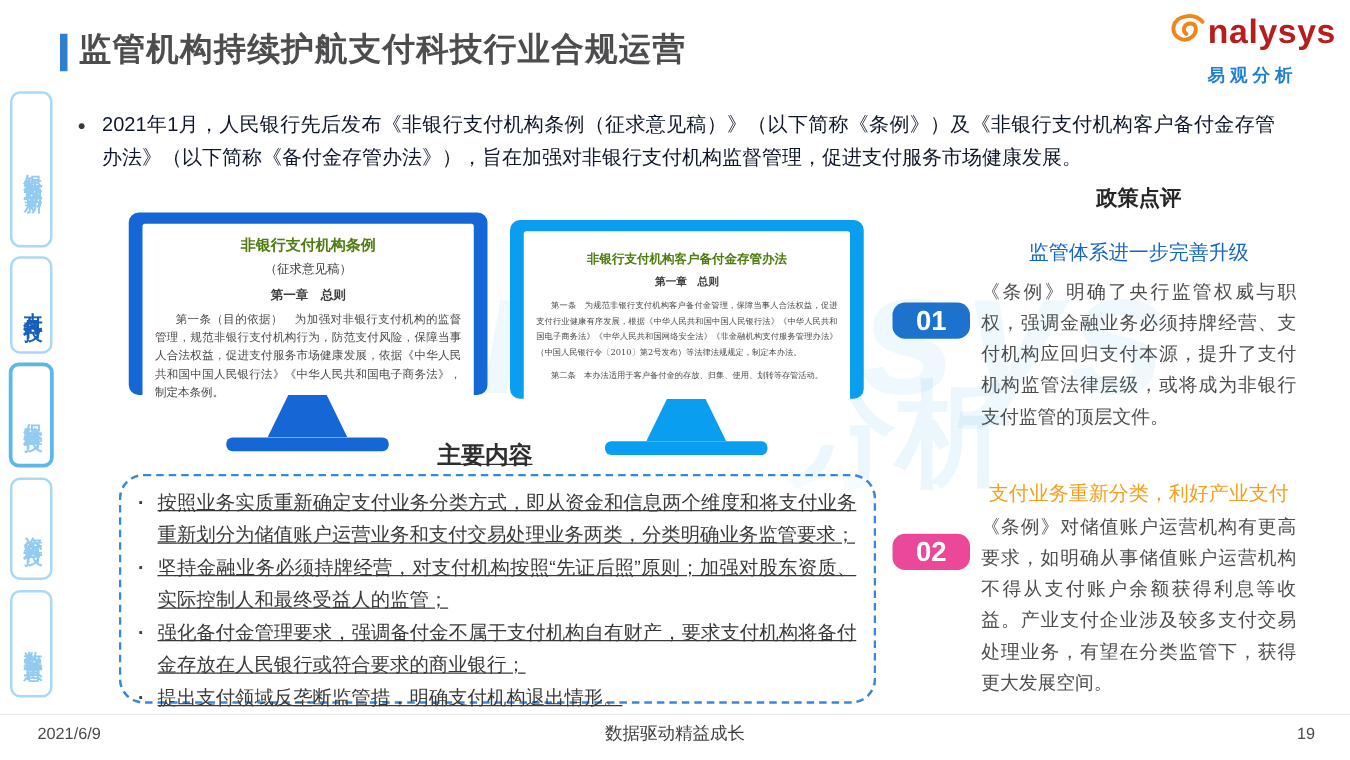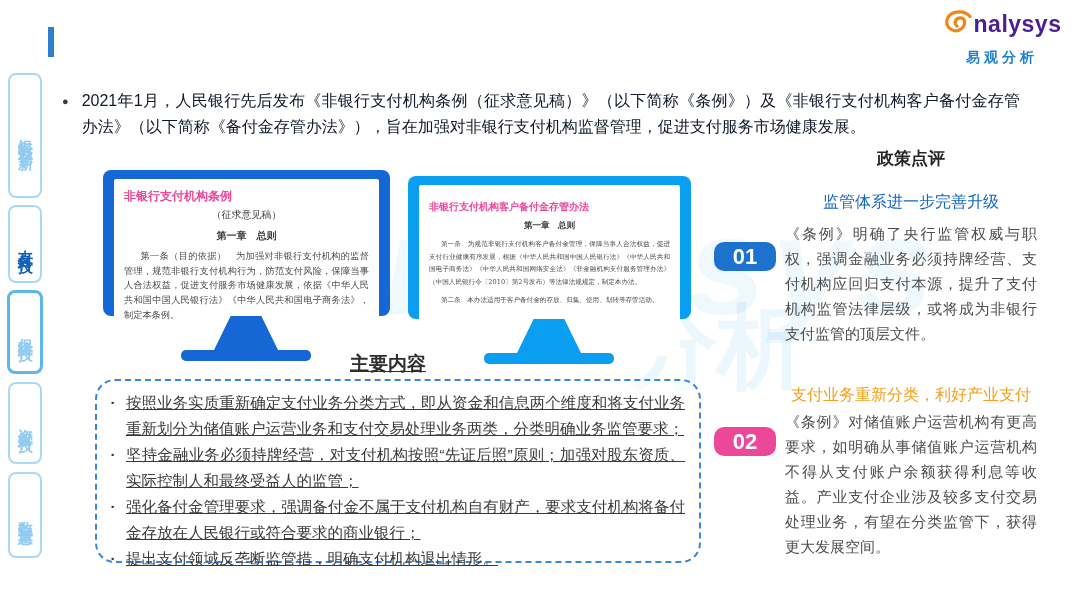--- a/index.html
+++ b/index.html
@@ -21,41 +21,41 @@
   .tab.active { color:#1460b8; }
   .tab.thick { border-width:3px; border-color:#5cb7ec; width:36px; left:7px; }
 
   
   .accent-bar { position:absolute; left:48px; top:27px; width:6px; height:30px; background:#2e7fd0; z-index:2; }
   .page-title { position:absolute; left:63px; top:22px; font-size:26px; font-weight:bold; color:#4d4d4f; z-index:2; letter-spacing:1px; }
 
   
   .logo { position:absolute; left:932px; top:10px; width:140px; text-align:center; z-index:2; }
   .logo-row { display:flex; align-items:center; justify-content:center; gap:1px; }
-  .logo-en { font-size:23px; font-weight:bold; color:#4c1d95; letter-spacing:0.5px;text-align:center; }
+  .logo-en { font-size:27px; font-weight:bold; color:#b91c1c; letter-spacing:0.5px;text-align:center; }
   .logo-cn { font-size:14px; font-weight:bold; color:#1f7fd0; letter-spacing:4px; margin-top:11px;text-align:center; }
 
   
   .intro { position:absolute; left:62px; top:88px; width:958px; display:flex; gap:13px; z-index:2; }
   .intro-marker { font-size:11px; color:#3a3a3a; margin-top:7px; }
   .intro-text { font-size:16px; line-height:26px; color:#0f172a; text-align:justify; }
 
   
   .monitor { position:absolute; z-index:2; }
   .mframe { position:absolute; left:0; top:0; right:0; border-radius:8px; }
   .m1 .mframe { background:#1567d6; height:146px; }
   .m2 .mframe { background:#0a9ef0; height:143px; }
   .mscreen { position:absolute; left:11px; right:11px; top:9px; bottom:15px; background:#fff; border-radius:2px;
              padding:7px 10px; overflow:hidden; font-family:"DejaVu Serif", serif; }
   .mdot { position:absolute; left:50%; transform:translateX(-50%); width:9px; height:9px; border-radius:50%; background:#fff; }
   .m1 .mdot { top:133px; } .m2 .mdot { top:130px; }
   .mneck { position:absolute; clip-path:polygon(26% 0, 74% 0, 100% 100%, 0 100%); }
   .mbase { position:absolute; border-radius:5px; }
   .m1 .mneck, .m1 .mbase, .m2 .mneck, .m2 .mbase { }
-  .doc-title { font-weight:bold; color:#ec4899; }
+  .doc-title { text-align:center; font-weight:bold; color:#4d7c0f; }
   .m1 .doc-title { font-size:12px; margin-top:2px; }
   .m2 .doc-title { font-size:10px; margin-top:8px; }
   .doc-sub { text-align:center; font-size:10px; color:#3c3c3c; margin-top:3px; }
   .doc-chap { text-align:center; font-weight:bold; color:#3c3c3c; }
   .m1 .doc-chap { font-size:10px; margin-top:7px; }
   .m2 .doc-chap { font-size:8.5px; margin-top:6px; }
   .doc-body { text-align:justify; color:#4a4a4a; text-indent:1.8em; }
   .m1 .doc-body { font-size:9.2px; line-height:1.6; margin-top:6px; }
   .m2 .doc-body { font-size:6.6px; line-height:1.9; margin-top:6px; }
 
@@ -99,20 +99,21 @@
   <div class="wm wm-en">analysys</div>
   <div class="wm wm-cn">分析</div>
 
   <div class="tab" style="top:73px; height:125px;">银行数字创新</div>
   <div class="tab active" style="top:205px; height:78px;">支付科技</div>
   <div class="tab thick" style="top:290px; height:84px;">保险科技</div>
   <div class="tab" style="top:382px; height:82px;">资管科技</div>
   <div class="tab" style="top:472px; height:86px;">数字普惠</div>
 
   <div class="accent-bar"></div>
+  <h1 class="page-title">监管机构持续护航支付科技行业合规运营</h1>
 
   <div class="logo">
     <div class="logo-row">
       <span>
         <svg width="30" height="24" viewBox="0 0 32 26">
           <path d="M29 7 C22 -1 6 1 4 11 c-1.5 9 9 15 16 9 5-4.5 4-12-2-11.5 -5 .5 -7 6 -3 9" fill="none" stroke="#f08619" stroke-width="3.4" stroke-linecap="round"></path>
         </svg>
       </span>
       <span class="logo-en">nalysys</span>
     </div>
@@ -172,14 +173,19 @@
 
   <div class="badge badge-1">01</div>
   <div class="badge badge-2">02</div>
 
   <div class="policy-heading">政策点评</div>
   <div class="sec-title sec1-title">监管体系进一步完善升级</div>
   <div class="sec-body sec1-body">《条例》明确了央行监管权威与职权，强调金融业务必须持牌经营、支付机构应回归支付本源，提升了支付机构监管法律层级，或将成为非银行支付监管的顶层文件。</div>
   <div class="sec-title sec2-title">支付业务重新分类，利好产业支付</div>
   <div class="sec-body sec2-body">《条例》对储值账户运营机构有更高要求，如明确从事储值账户运营机构不得从支付账户余额获得利息等收益。产业支付企业涉及较多支付交易处理业务，有望在分类监管下，获得更大发展空间。</div>
 
+  <div class="footer">
+    <span class="footer-date">2021/6/9</span>
+    <span class="footer-slogan">数据驱动精益成长</span>
+    <span class="footer-page">19</span>
+  </div>
 
 </div>
 
 </body></html>

